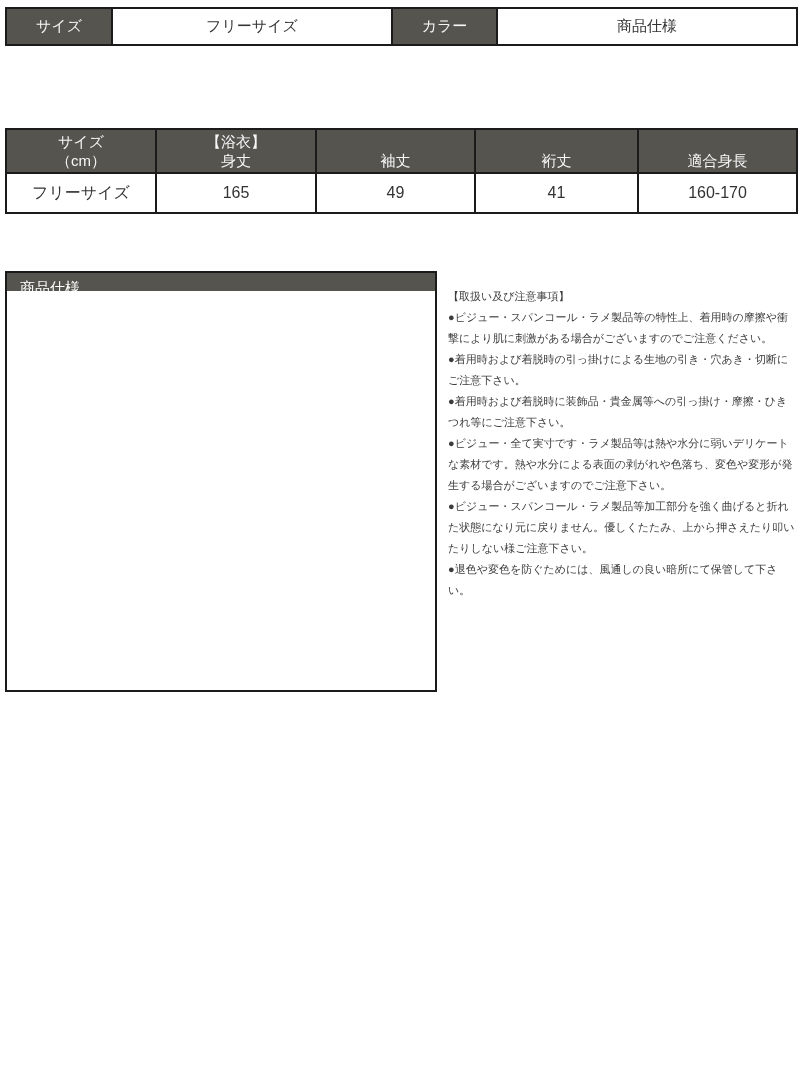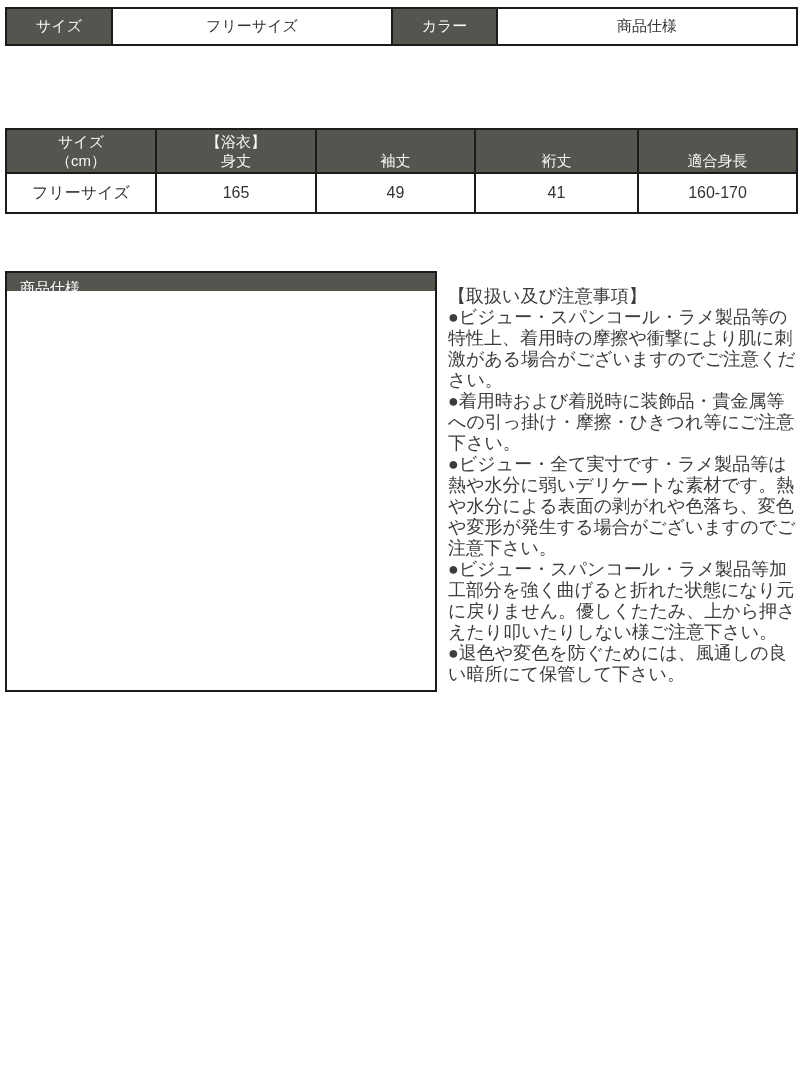--- a/index.html
+++ b/index.html
@@ -79,21 +79,21 @@
     line-height: 22px;
     color: var(--text-color);
   }
   .spec-line { min-height: 22px; }
 
   
   .notes {
     position: absolute;
     left: 448px; top: 286px;
     width: 348px;
-    font-size: 18px;
+    font-size: 11px;
     line-height: 21px;
     color: var(--text-color);
   }
   .notes-title { min-height: 21px; }
   .note-item { min-height: 21px; }
 </style>
 </head>
 <body>
 
 <div class="page">
@@ -156,19 +156,20 @@
   </tbody>
     </table>
 
   <div class="spec-box">
     <div class="spec-header">商品仕様</div>
   </div>
 
   <div class="notes">
     <p class="notes-title">【取扱い及び注意事項】</p>
     <p class="note-item">●ビジュー・スパンコール・ラメ製品等の特性上、着用時の摩擦や衝撃により肌に刺激がある場合がございますのでご注意ください。</p>
+    <p class="note-item">●着用時および着脱時の引っ掛けによる生地の引き・穴あき・切断にご注意下さい。</p>
     <p class="note-item">●着用時および着脱時に装飾品・貴金属等への引っ掛け・摩擦・ひきつれ等にご注意下さい。</p>
     <p class="note-item">●ビジュー・全て実寸です・ラメ製品等は熱や水分に弱いデリケートな素材です。熱や水分による表面の剥がれや色落ち、変色や変形が発生する場合がございますのでご注意下さい。</p>
     <p class="note-item">●ビジュー・スパンコール・ラメ製品等加工部分を強く曲げると折れた状態になり元に戻りません。優しくたたみ、上から押さえたり叩いたりしない様ご注意下さい。</p>
     <p class="note-item">●退色や変色を防ぐためには、風通しの良い暗所にて保管して下さい。</p>
   </div>
 
 </div>
 
 </body></html>

